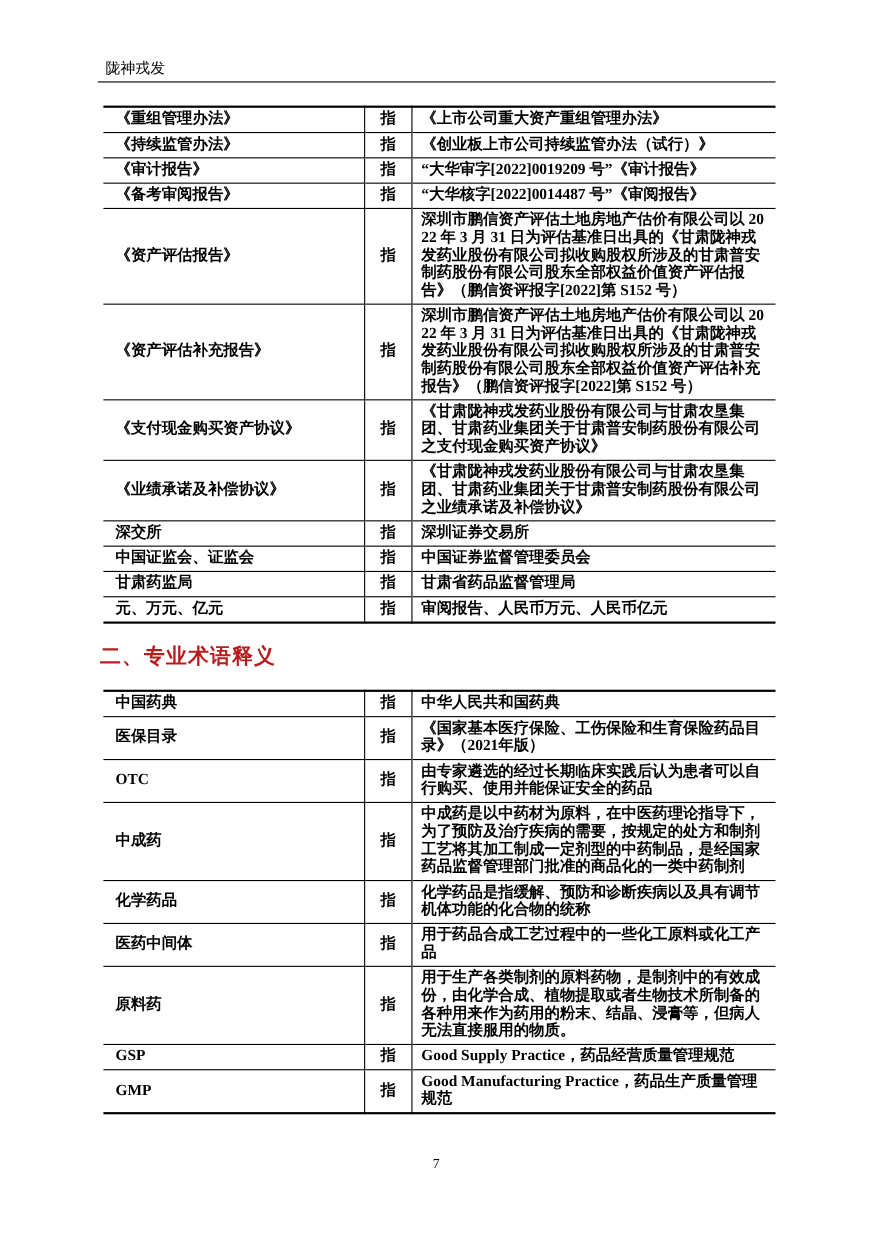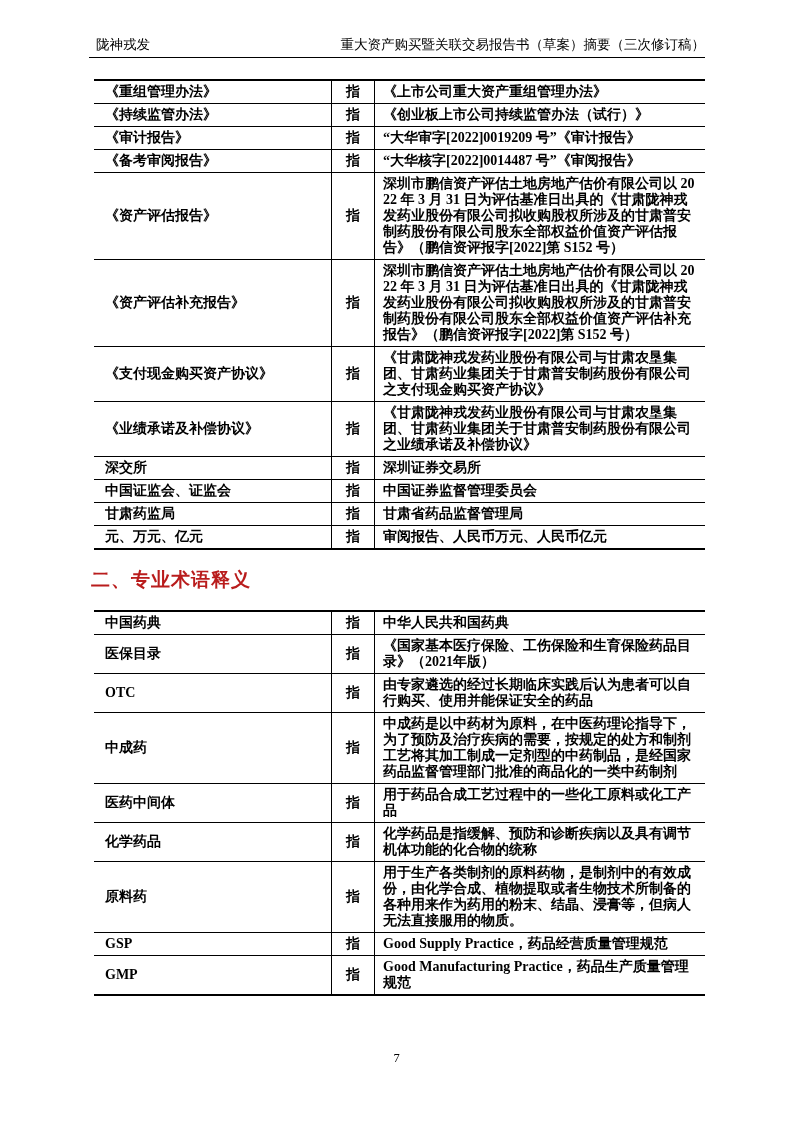--- a/index.html
+++ b/index.html
@@ -17,21 +17,21 @@
   .content {
     position: absolute;
     left: 89px;
     top: 0;
     width: 616px;
   }
   .header {
     display: flex;
     justify-content: space-between;
     align-items: flex-end;
-    padding-top: 36px;
+    padding-top: 53px;
     padding-bottom: 4px;
     border-bottom: 1px solid #000000;
     font-size: 13.5px;
     line-height: 17px;
   }
   .header .hleft { padding-left: 7px; }
   .header .hright { text-align: right; }
 
   table.doc-table {
     border-collapse: collapse;
@@ -75,21 +75,20 @@
   }
 </style>
 </head>
 <body>
 
 <div class="page">
   <div class="content">
 
     <div class="header">
       <span class="hleft">陇神戎发</span>
-      <span class="hright">重大资产购买暨关联交易报告书（草案）摘要（三次修订稿）</span>
     </div>
 
     <table class="doc-table t1">
       <tbody>
         <tr>
           <td class="term">《重组管理办法》</td>
           <td class="mid">指</td>
           <td class="def">《上市公司重大资产重组管理办法》</td>
         </tr>
         <tr>
@@ -168,28 +167,28 @@
           <td class="term">OTC</td>
           <td class="mid">指</td>
           <td class="def">由专家遴选的经过长期临床实践后认为患者可以自行购买、使用并能保证安全的药品</td>
         </tr>
         <tr>
           <td class="term">中成药</td>
           <td class="mid">指</td>
           <td class="def">中成药是以中药材为原料，在中医药理论指导下，为了预防及治疗疾病的需要，按规定的处方和制剂工艺将其加工制成一定剂型的中药制品，是经国家药品监督管理部门批准的商品化的一类中药制剂</td>
         </tr>
         <tr>
+          <td class="term">化学药品</td>
+          <td class="mid">指</td>
+          <td class="def">化学药品是指缓解、预防和诊断疾病以及具有调节机体功能的化合物的统称</td>
+        </tr>
+        <tr>
           <td class="term">医药中间体</td>
           <td class="mid">指</td>
           <td class="def">用于药品合成工艺过程中的一些化工原料或化工产品</td>
-        </tr>
-        <tr>
-          <td class="term">化学药品</td>
-          <td class="mid">指</td>
-          <td class="def">化学药品是指缓解、预防和诊断疾病以及具有调节机体功能的化合物的统称</td>
         </tr>
         <tr>
           <td class="term">原料药</td>
           <td class="mid">指</td>
           <td class="def">用于生产各类制剂的原料药物，是制剂中的有效成份，由化学合成、植物提取或者生物技术所制备的各种用来作为药用的粉末、结晶、浸膏等，但病人无法直接服用的物质。</td>
         </tr>
         <tr>
           <td class="term">GSP</td>
           <td class="mid">指</td>
           <td class="def">Good Supply Practice，药品经营质量管理规范</td>

